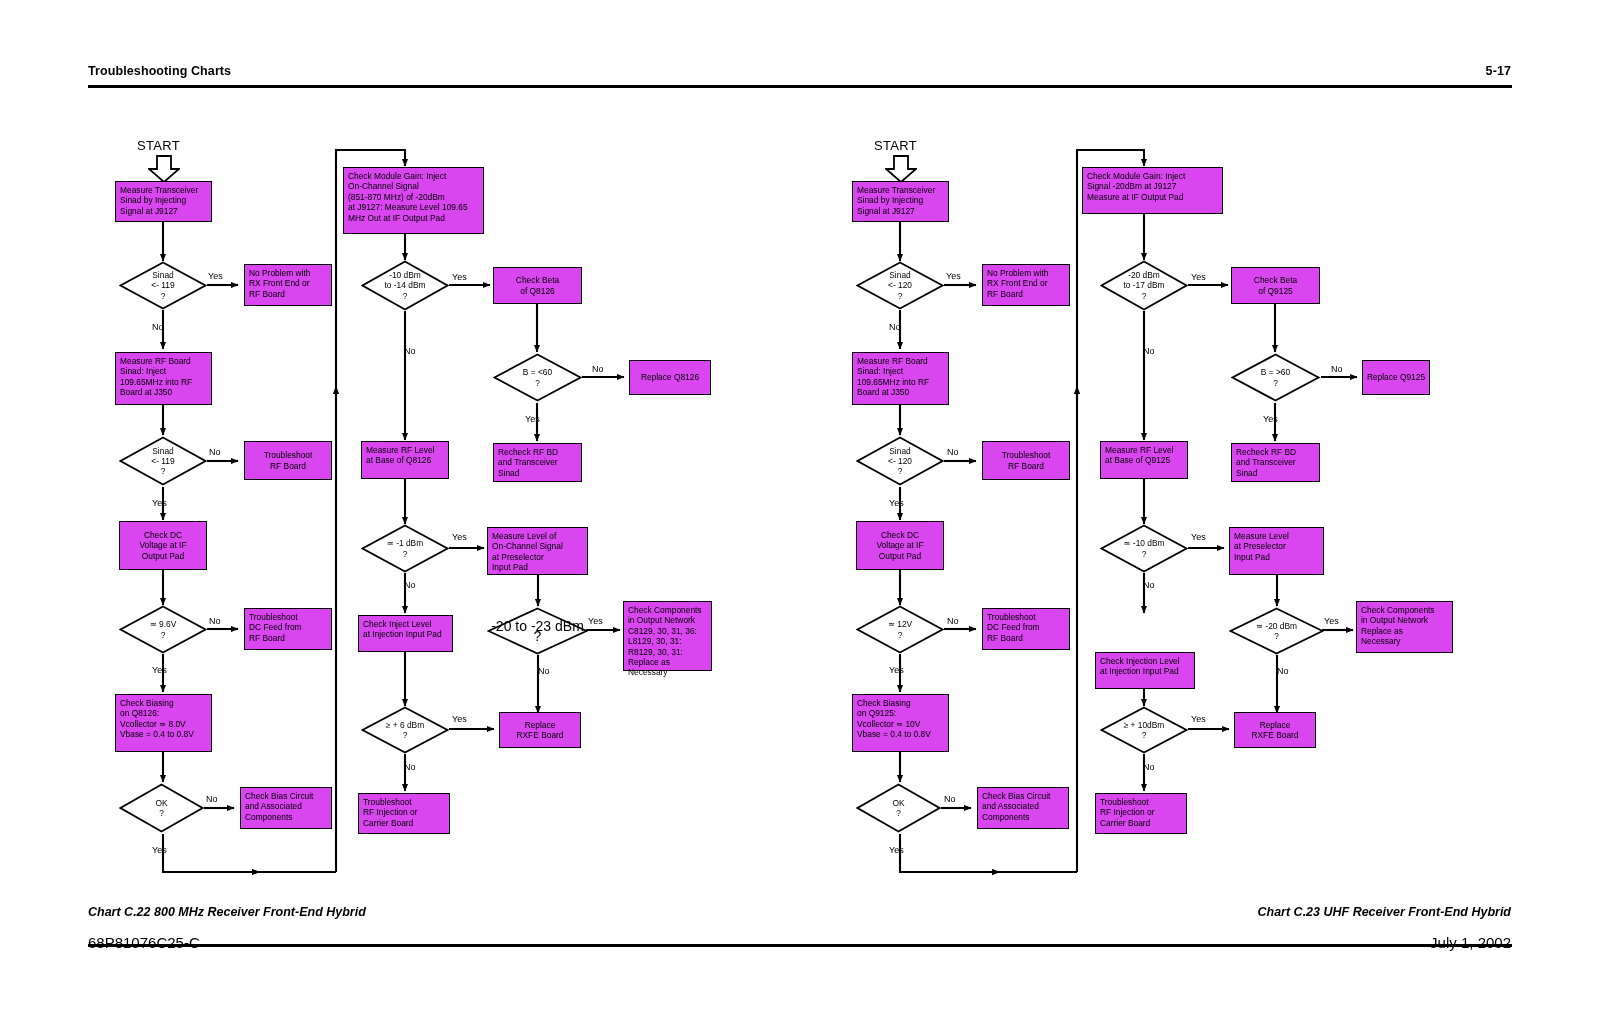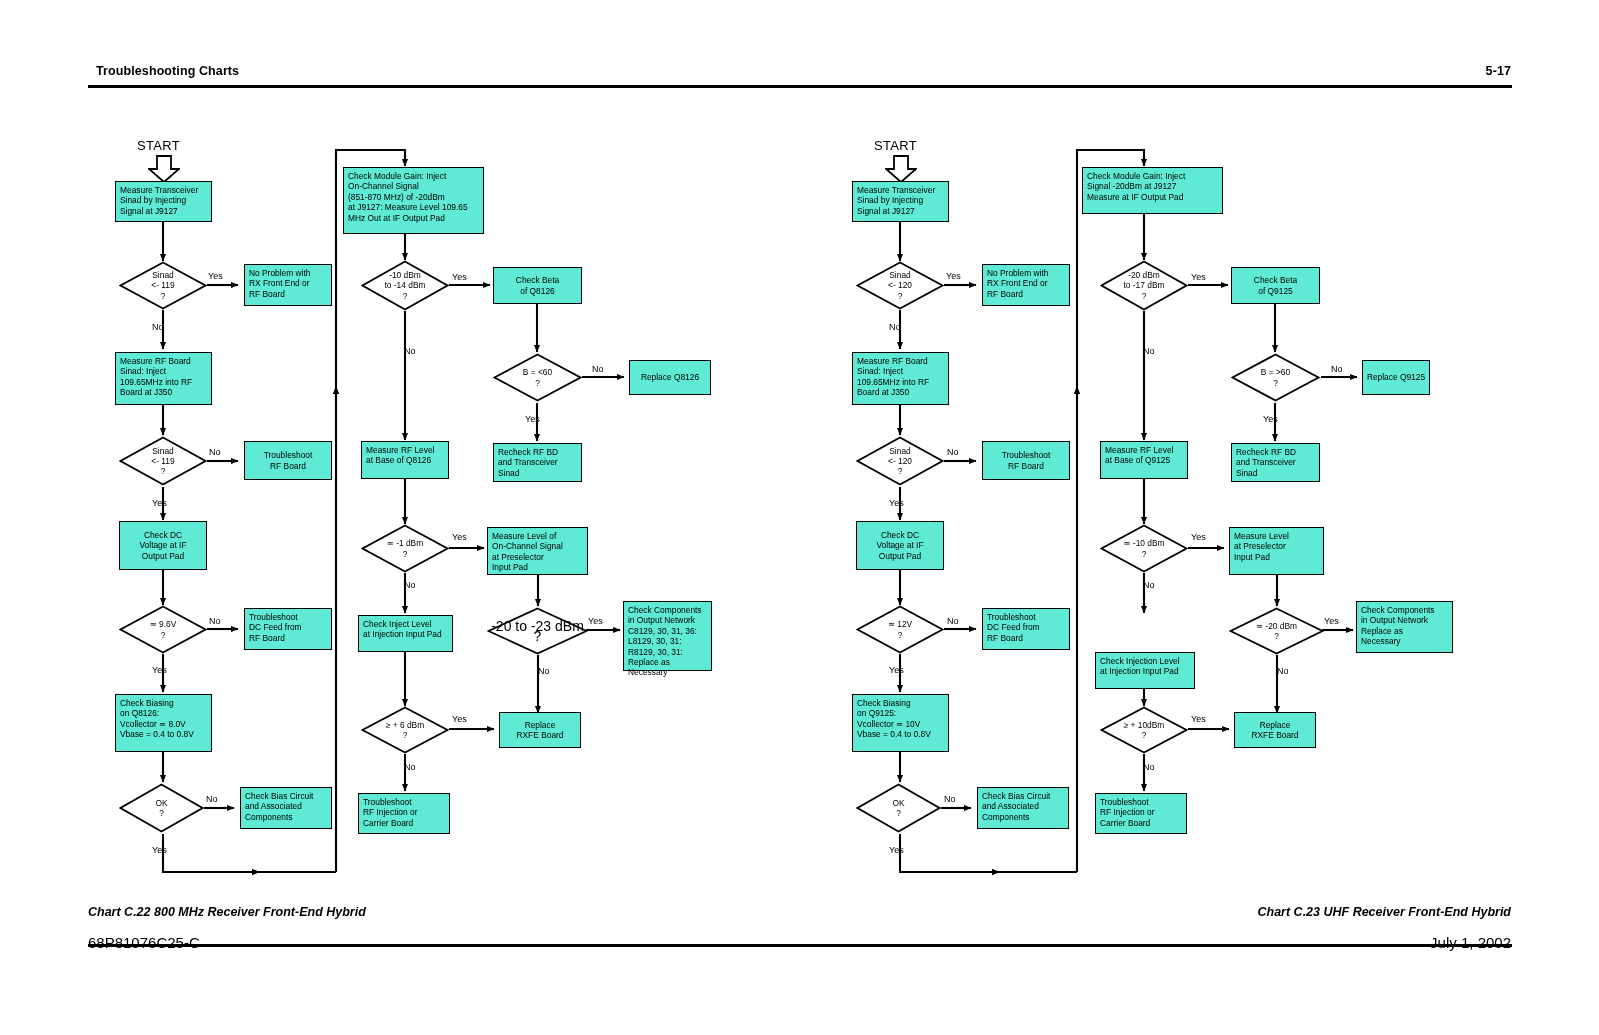--- a/index.html
+++ b/index.html
@@ -3,37 +3,37 @@
 <meta charset="utf-8">
 <style>
   html,body{margin:0;padding:0;background:#ffffff;}
   body{width:1599px;height:1035px;position:relative;
        font-family:"Liberation Sans", sans-serif; color:#000;}
 
   #page{position:absolute;left:0;top:0;width:1599px;height:1035px;overflow:hidden;background:#fff;}
 
   
   .hdr-text{position:absolute;font-size:12.5px;font-weight:bold;letter-spacing:.1px;}
-  .hdr-left{left:88px;top:64px;margin-left:8px;}
+  .hdr-left{left:88px;top:64px;}
   .hdr-right{right:88px;top:64px;}
   .rule{position:absolute;background:#000;}
   .rule-top{left:88px;top:85px;width:1424px;height:2.5px;}
   .rule-bot{left:88px;top:944px;width:1424px;height:2.5px;}
   .ftr-text{position:absolute;font-size:15px;font-weight:normal;top:934px;}
   .ftr-left{left:88px;}
   .ftr-right{right:88px;margin-left:28px;}
 
   .caption{position:absolute;top:905px;font-size:12.5px;font-style:italic;font-weight:bold;}
   .cap-left{left:88px;}
   .cap-right{right:88px;}
 
   
   .fc{position:absolute;left:0;top:0;width:1599px;height:1035px;}
 
-  .node{position:absolute;box-sizing:border-box;border:1.6px solid #000;background:#5eead4;
+  .node{position:absolute;box-sizing:border-box;border:1.6px solid #000;background:#d946ef;
         font-size:8.4px;line-height:10.4px;padding:3px 4px;white-space:pre-line;}
   .node.ctr{display:flex;align-items:center;justify-content:center;text-align:center;padding:2px;}
   .node.lft{text-align:left;}
 
   .dia{position:absolute;box-sizing:border-box;}
   .dia .shape{position:absolute;left:0;top:0;width:100%;height:100%;}
   .dia .txt{position:absolute;left:0;top:0;width:100%;height:100%;
             display:flex;align-items:center;justify-content:center;text-align:center;
             font-size:8.4px;line-height:10.2px;white-space:pre-line;}
 

